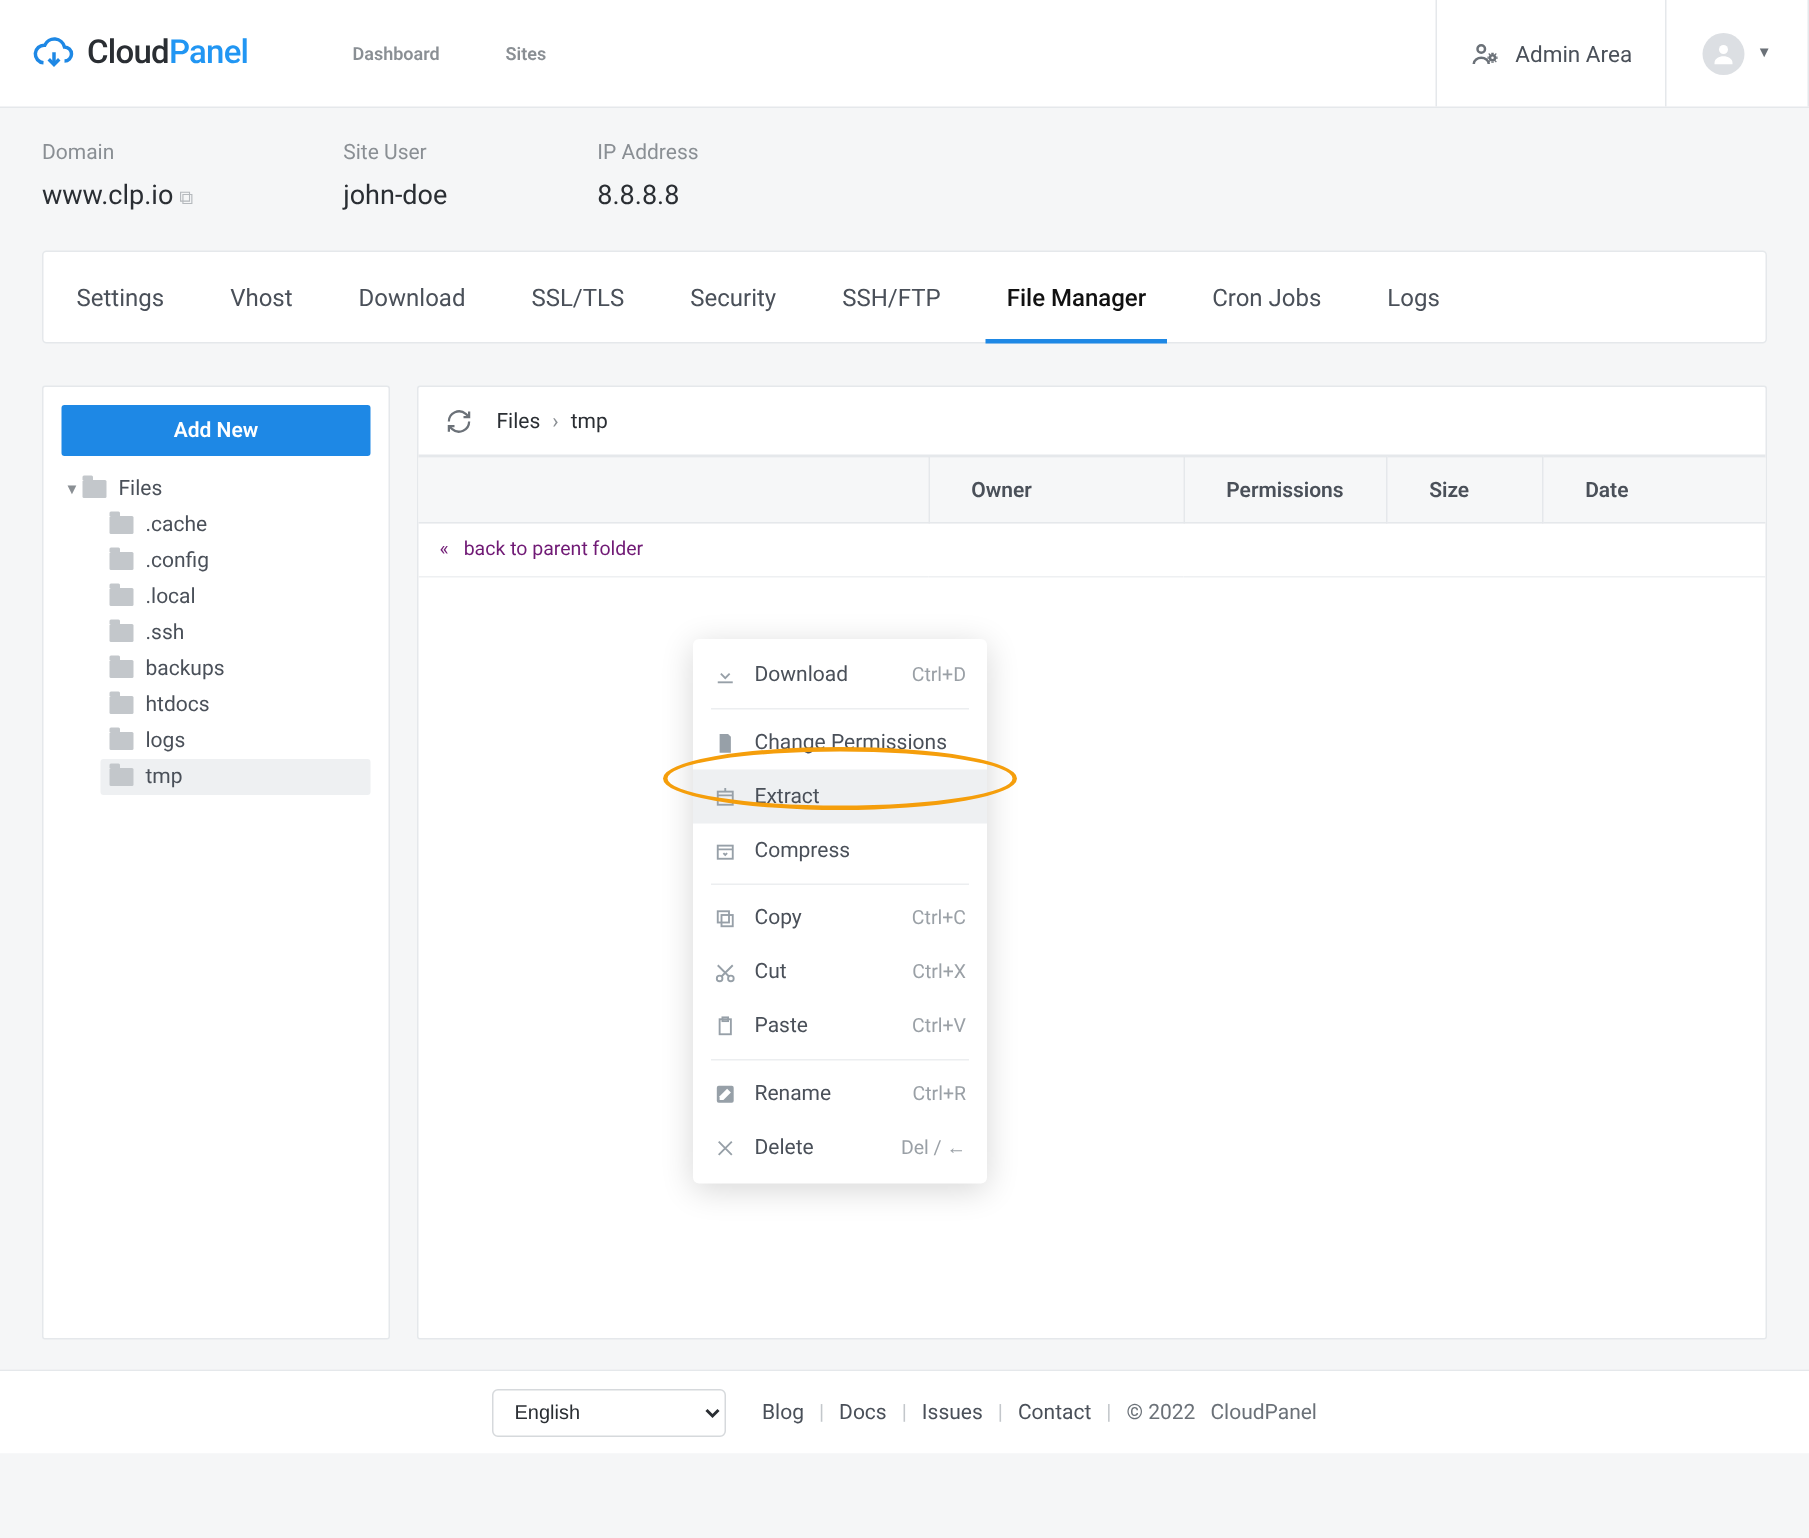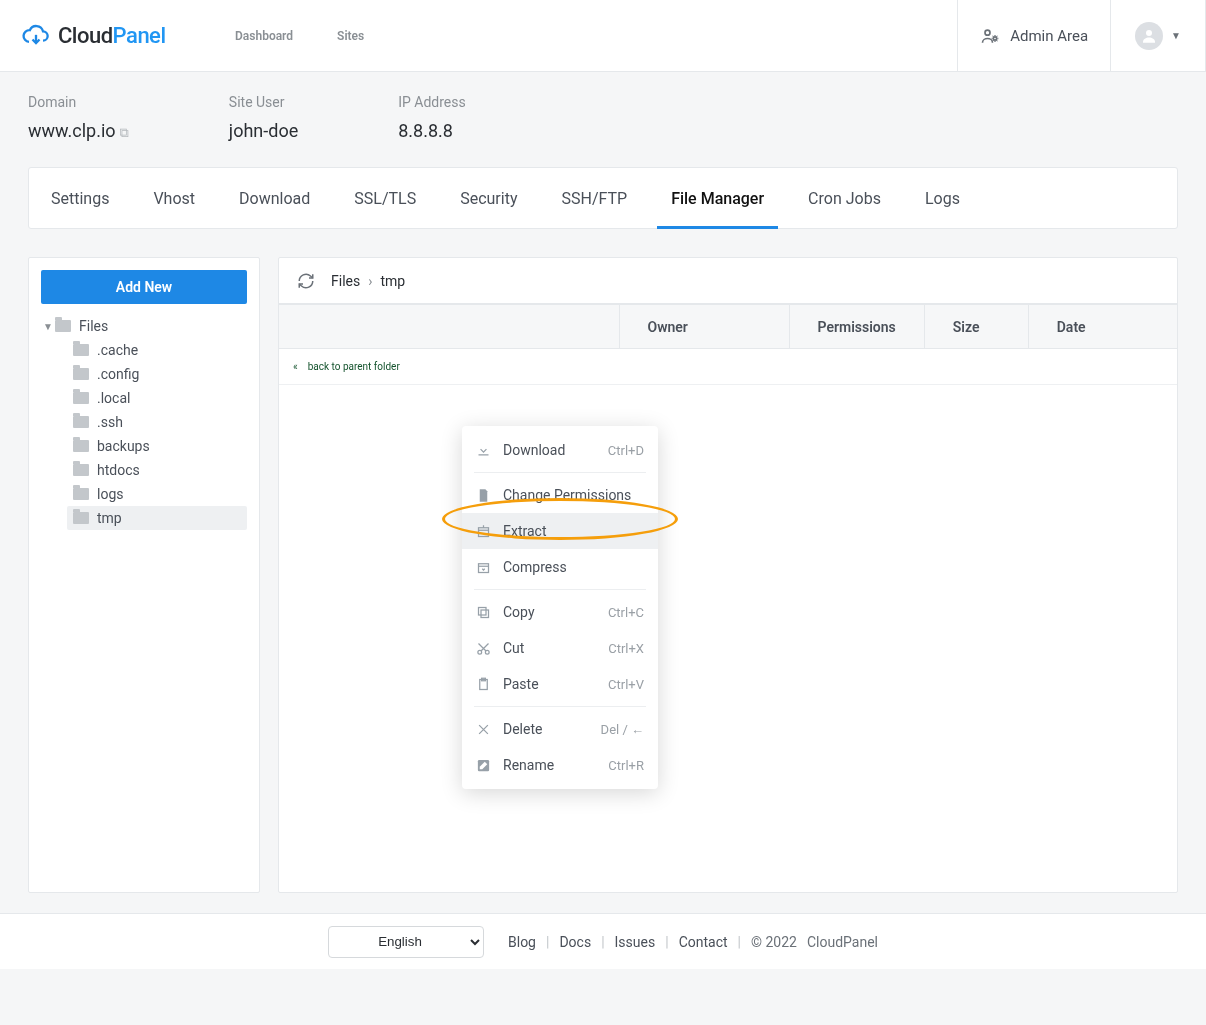--- a/index.html
+++ b/index.html
@@ -54,38 +54,38 @@
   .fp-head{display:flex; align-items:center; height:46px; padding:0 18px; border-bottom:1px solid #e5e8eb; color:#4a5059;}
   .fp-head .refresh{width:18px;height:18px; margin-right:16px; color:#6b7178; cursor:pointer;}
   .crumb{display:flex; align-items:center; gap:8px;}
   .crumb-sep{color:#8a8f94;}
   .crumb-seg{color:#2a2e33;}
 
   table.ft{width:100%; border-collapse:collapse;}
   .ft th{background:#f6f7f8; text-align:left; font-weight:600; font-size:14px; color:#4a5059; height:44px; padding:0 28px; border-bottom:1px solid #e5e8eb; border-top:1px solid #e5e8eb; border-right:1px solid #e5e8eb;}
   .ft th:last-child{border-right:none;}
   .ft td{height:36px; padding:0 14px; color:#4a5059; border-bottom:1px solid #eef0f2;}
-  tr.backrow td{color:#14532d; font-size:10px;}
+  tr.backrow td{color:#701a75; font-size:13px;}
   tr.selrow{background:#f6f7f8; box-shadow: inset 3px 0 0 #1e88e5;}
   .fileicon{display:inline-block; width:18px; height:22px; background:#f3e6d6; border:1px solid #e0d2bf; position:relative; vertical-align:middle; margin-right:10px; border-radius:2px;}
   .fileicon::after{content:"TAR";position:absolute;bottom:1px;left:-2px;right:-2px;font-size:6px;background:#7a7a7a;color:#fff;text-align:center;line-height:7px;border-radius:1px;}
 
   
   .ctx { position:absolute; left:462px; top:426px; width:196px; background:#fff; border-radius:4px; box-shadow:0 4px 22px rgba(0,0,0,0.16); padding:6px 0; z-index:20;}
   .ctx-row{display:flex;align-items:center;height:36px;padding:0 14px;color:#4a5059;cursor:pointer; position:relative;}
   .ctx-row.highlight{background:#eef0f2;}
   .ctx-row svg{width:15px;height:15px;margin-right:12px;color:#97a0a8;}
   .ctx-row .lab{flex:1;}
   .ctx-row .hint{color:#9aa0a6;font-size:13px;}
   .ctx-div{height:1px;background:#eceef0;margin:4px 12px;}
   .ellipse{position:absolute; border:3px solid #f59e0b; border-radius:50%; width:236px; height:42px; left:442px; top:498px; z-index:30; pointer-events:none;}
 
   
   .footer{height:56px; background:#fff; border-top:1px solid #e5e8eb; display:flex; align-items:center; justify-content:center; gap:10px; color:#6b7178; font-size:14px;}
-  .footer select{height:32px; width:156px; border:1px solid #d6d9dc; border-radius:4px; padding:0 10px; color:#2a2e33; background:#fff; margin-right:14px;text-align:center;}
+  .footer select{height:32px; width:156px; border:1px solid #d6d9dc; border-radius:4px; padding:0 10px; color:#2a2e33; background:#fff; margin-right:14px;}
   .footer .sep{color:#c3c7cb;}
   .footer a{color:#4a5059;}
   .page{background:#f5f6f7; min-height:969px; position:relative;}
   .col-name{width:340px;}
   .col-owner{width:170px;}
   .col-perm{width:118px;}
   .col-size{width:104px;}
 </style>
 </head>
 <body>
@@ -287,33 +287,33 @@
     <div class="ctx-row">
       <svg viewBox="0 0 24 24" fill="none" stroke="currentColor" stroke-width="2">
           <rect x="6" y="4" width="12" height="16"></rect>
           <rect x="9" y="2" width="6" height="4"></rect>
         </svg>
       <span class="lab">Paste</span>
         <span class="hint">Ctrl+V</span>
     </div>
     <div class="ctx-div"></div>
     <div class="ctx-row">
-      <svg viewBox="0 0 24 24" fill="none" stroke="currentColor" stroke-width="2">
-          <path d="M5 5l14 14M19 5L5 19"></path>
-        </svg>
-      <span class="lab">Delete</span>
-        <span class="hint">Del / ←</span>
-    </div>
-    <div class="ctx-row">
       <svg viewBox="0 0 24 24" fill="currentColor">
           <rect x="3" y="3" width="18" height="18" rx="2"></rect>
           <path d="M14 6l4 4-8 8H6v-4z" fill="#fff"></path>
         </svg>
       <span class="lab">Rename</span>
         <span class="hint">Ctrl+R</span>
+    </div>
+    <div class="ctx-row">
+      <svg viewBox="0 0 24 24" fill="none" stroke="currentColor" stroke-width="2">
+          <path d="M5 5l14 14M19 5L5 19"></path>
+        </svg>
+      <span class="lab">Delete</span>
+        <span class="hint">Del / ←</span>
     </div>
   </div>
 
   <div class="ellipse"></div>
 
   <div class="footer" style="position:absolute;left:0;right:0;bottom:0;">
     <select>
       <option>English</option>
     </select>
     <a>Blog</a>

